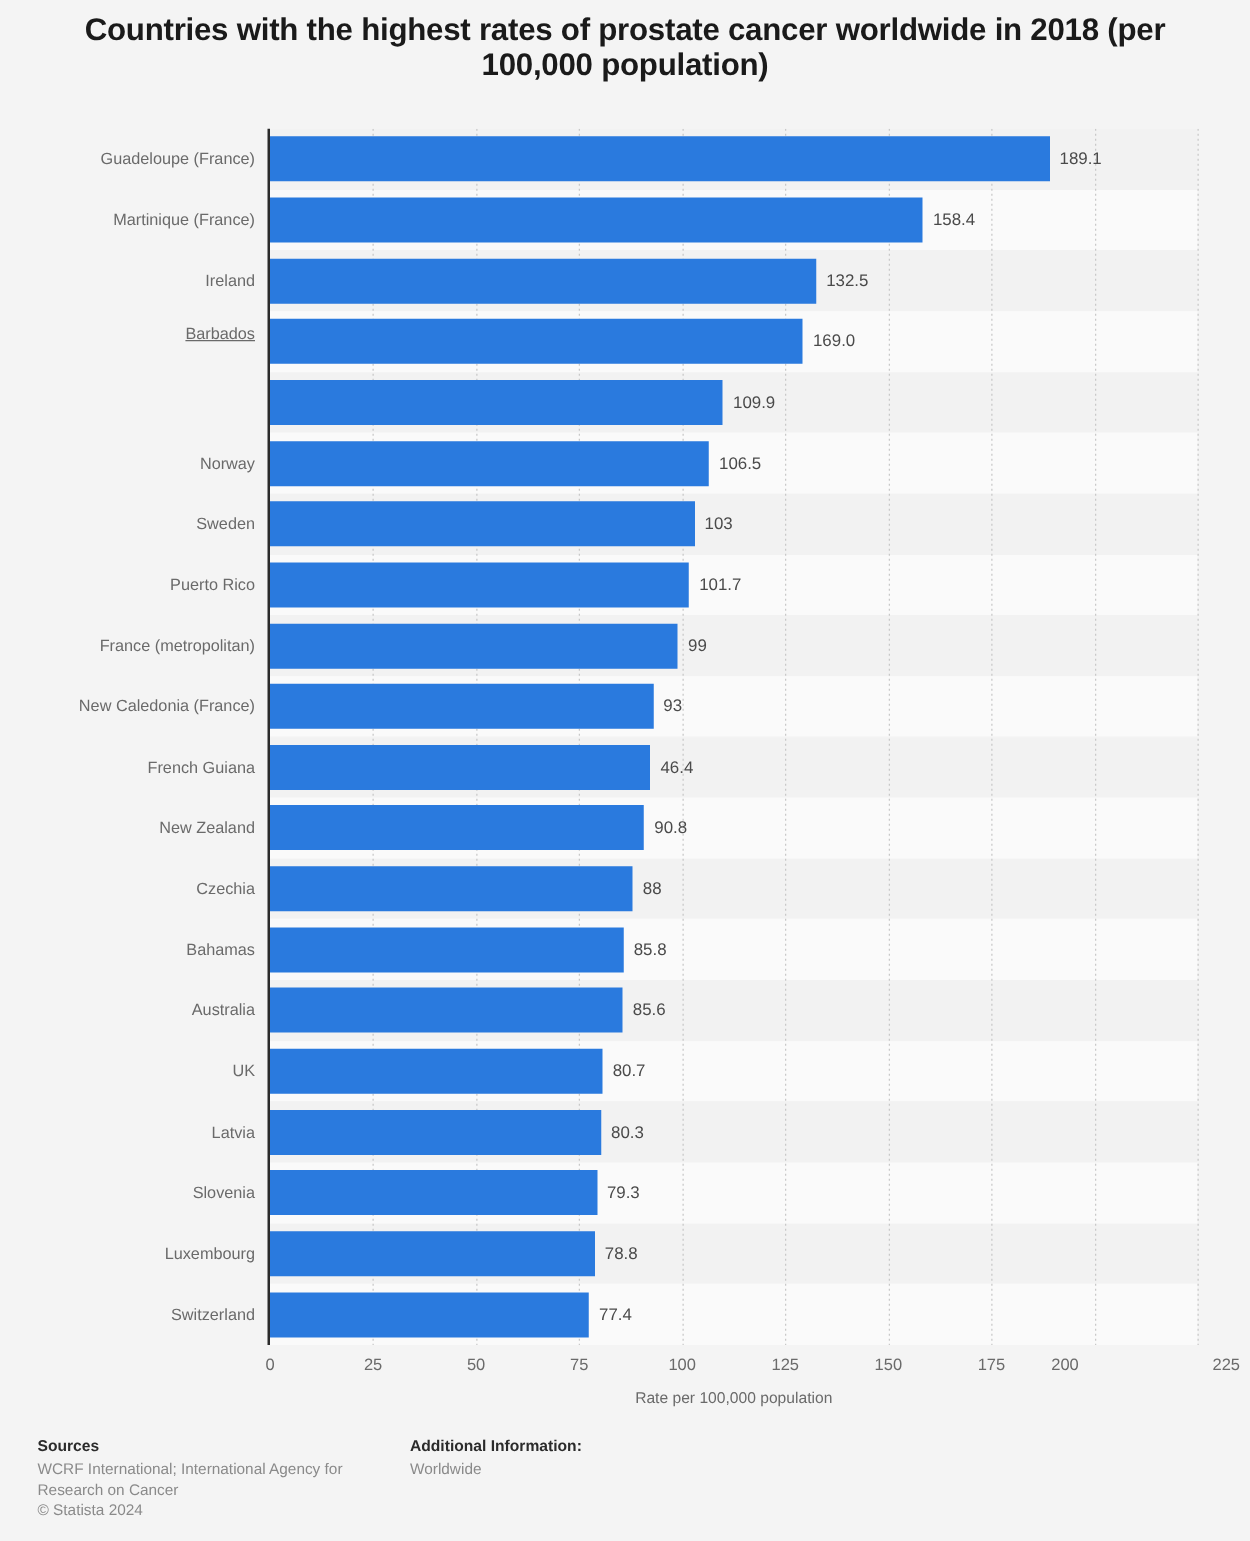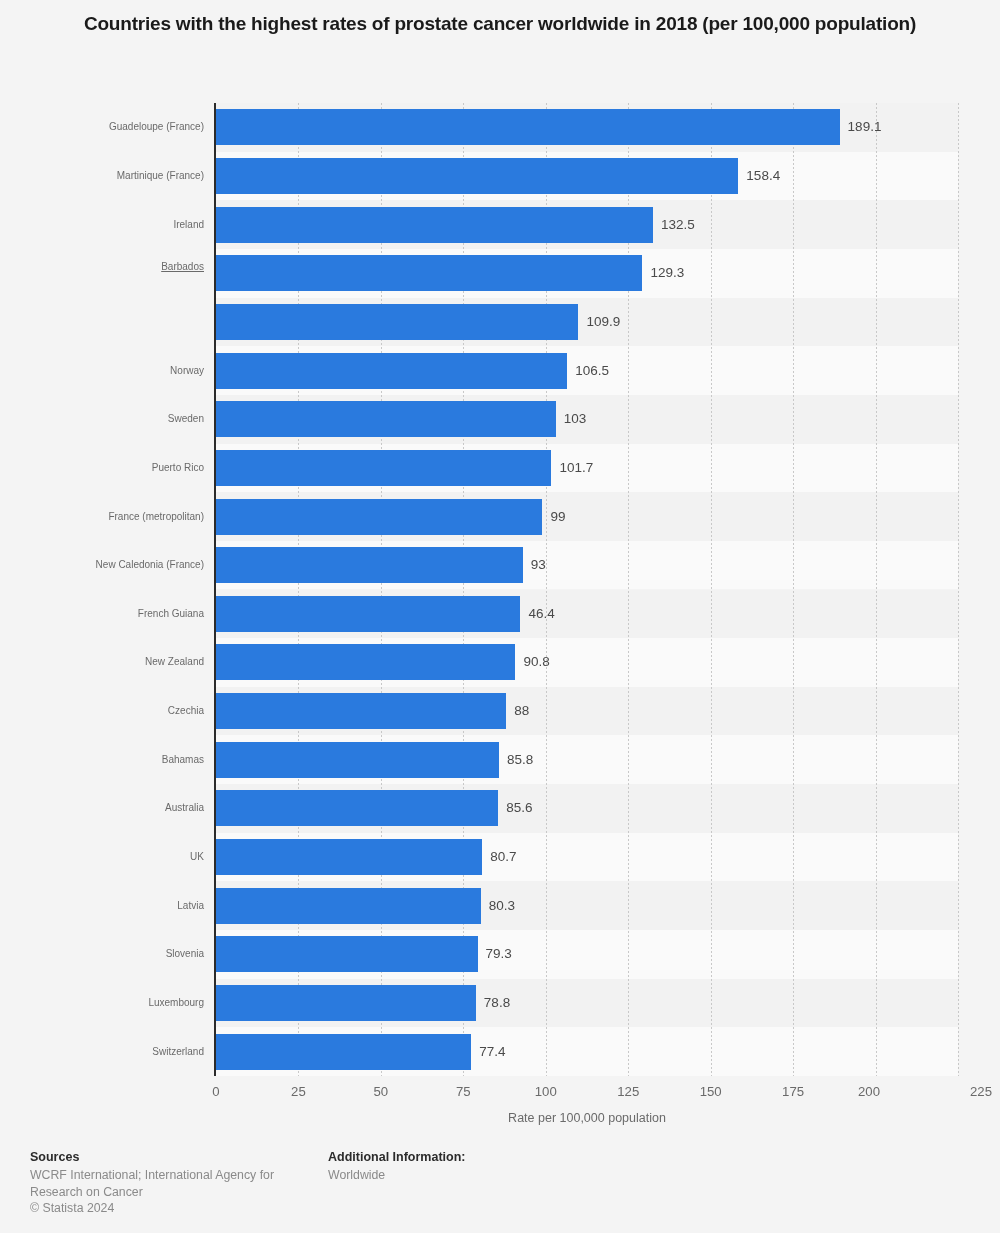--- a/index.html
+++ b/index.html
@@ -15,21 +15,21 @@
     position: relative;
   }
 
   
   #chart-title {
     position: absolute;
     left: 60px;
     top: 10px;
     width: 880px;
     text-align: center;
-    font-size: 19px;
+    font-size: 25px;
     font-weight: bold;
     line-height: 28px;
     color: #1a1a1a;
     letter-spacing: -0.2px;
   }
 
   
   #plot-area {
     position: absolute;
     left: 216px;
@@ -104,21 +104,21 @@
     width: 204px;
     height: 973px;
   }
   .cat-label {
     position: absolute;
     right: 0;
     width: 204px;
     text-align: right;
     height: 36px;
     line-height: 36px;
-    font-size: 10px;
+    font-size: 13px;
     color: #6a6a6a;
     white-space: nowrap;
   }
 
   
   #x-axis-ticks {
     position: absolute;
     left: 216px;
     top: 1084px;
     width: 742px;
@@ -236,21 +236,21 @@
     </div>
   <div id="axis-line-y"></div>
   <div id="bars-layer">
       <div class="bar" title="Guadeloupe (France): 189.1" style="top: 6.325px; width: 623.61px; background: rgb(42, 122, 222);"></div>
       <div class="bar-value" style="top: 6.325px; left: 631.61px;">189.1</div>
       <div class="bar" title="Martinique (France): 158.4" style="top: 54.975px; width: 522.368px; background: rgb(42, 122, 222);"></div>
       <div class="bar-value" style="top: 54.975px; left: 530.368px;">158.4</div>
       <div class="bar" title="Ireland: 132.5" style="top: 103.625px; width: 436.956px; background: rgb(42, 122, 222);"></div>
       <div class="bar-value" style="top: 103.625px; left: 444.956px;">132.5</div>
       <div class="bar" title="Barbados: 129.3" style="top: 152.275px; width: 426.403px; background: rgb(42, 122, 222);"></div>
-      <div class="bar-value" style="top: 152.275px; left: 434.403px;">129.3</div>
+      <div class="bar-value" style="top: 152.275px; left: 434.403px;">169.0</div>
       <div class="bar" title="Estonia: 109.9" style="top: 200.925px; width: 362.426px; background: rgb(42, 122, 222);"></div>
       <div class="bar-value" style="top: 200.925px; left: 370.426px;">109.9</div>
       <div class="bar" title="Norway: 106.5" style="top: 249.575px; width: 351.213px; background: rgb(42, 122, 222);"></div>
       <div class="bar-value" style="top: 249.575px; left: 359.213px;">106.5</div>
       <div class="bar" title="Sweden: 103" style="top: 298.225px; width: 339.671px; background: rgb(42, 122, 222);"></div>
       <div class="bar-value" style="top: 298.225px; left: 347.671px;">103</div>
       <div class="bar" title="Puerto Rico: 101.7" style="top: 346.875px; width: 335.384px; background: rgb(42, 122, 222);"></div>
       <div class="bar-value" style="top: 346.875px; left: 343.384px;">101.7</div>
       <div class="bar" title="France (metropolitan): 99" style="top: 395.525px; width: 326.48px; background: rgb(42, 122, 222);"></div>
       <div class="bar-value" style="top: 395.525px; left: 334.48px;">99</div>
@@ -281,21 +281,21 @@
 
 <div id="x-axis-ticks">
     <div class="xtick" style="left: 0px;">0</div>
     <div class="xtick" style="left: 82.4444px;">25</div>
     <div class="xtick" style="left: 164.889px;">50</div>
     <div class="xtick" style="left: 247.333px;">75</div>
     <div class="xtick" style="left: 329.778px;">100</div>
     <div class="xtick" style="left: 412.222px;">125</div>
     <div class="xtick" style="left: 494.667px;">150</div>
     <div class="xtick" style="left: 577.111px;">175</div>
-    <div class="xtick" style="left: 653px;">200</div>
+    <div class="xtick" style="left: 636px;">200</div>
     <div class="xtick" style="left: 742px; margin-left: 23px;">225</div>
   </div>
 <div id="x-axis-title">Rate per 100,000 population</div>
 
 <div id="footer">
   <div id="footer-rule"></div>
 
   <div class="footer-col" id="sources-col">
     <div class="footer-head">Sources</div>
     <div class="footer-body">WCRF International; International Agency for Research on Cancer</div>

